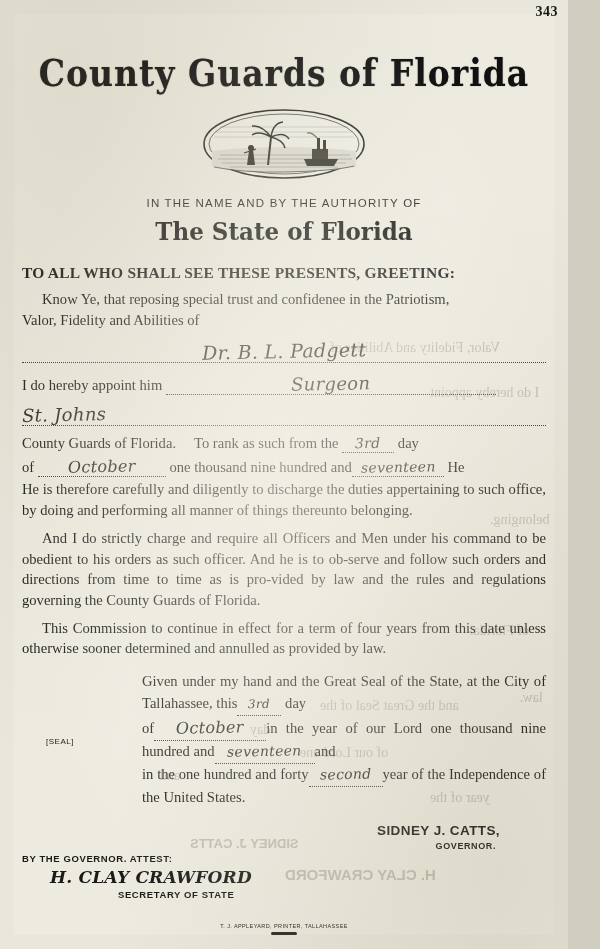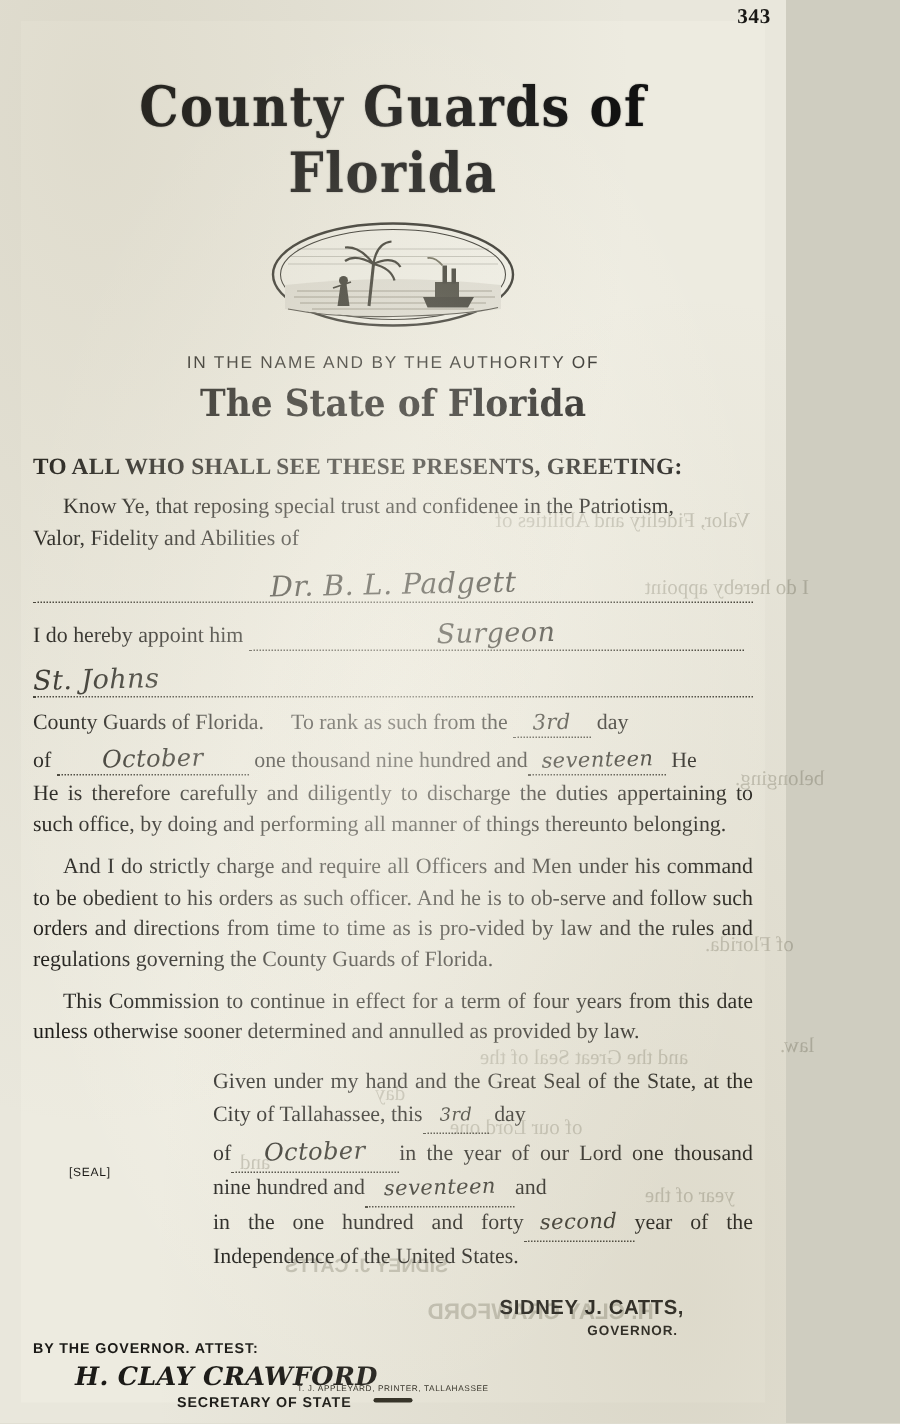--- a/index.html
+++ b/index.html
@@ -4,21 +4,21 @@
 <style>
   html,body{margin:0;padding:0;}
   body{
     width:600px;height:949px;
     background:#cfcdc0;
     font-family:"Liberation Serif", serif;
     overflow:hidden;
   }
   .page{
     position:relative;
-    width:524px;height:949px;
+    width:568px;height:949px;
     background:#e9e7dc;
     box-sizing:border-box;
   }
   
   .page:before{
     content:"";
     position:absolute;inset:0;
     background:
       radial-gradient(ellipse at 12% 8%, rgba(160,150,120,.18), rgba(0,0,0,0) 55%),
       radial-gradient(ellipse at 88% 92%, rgba(160,150,120,.20), rgba(0,0,0,0) 55%),

